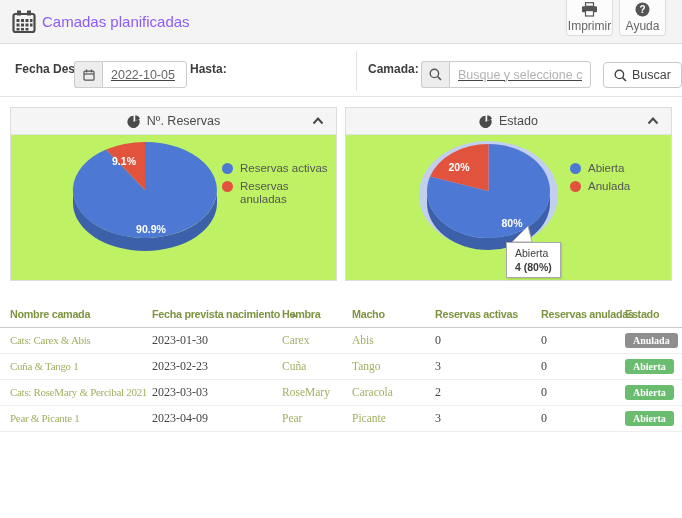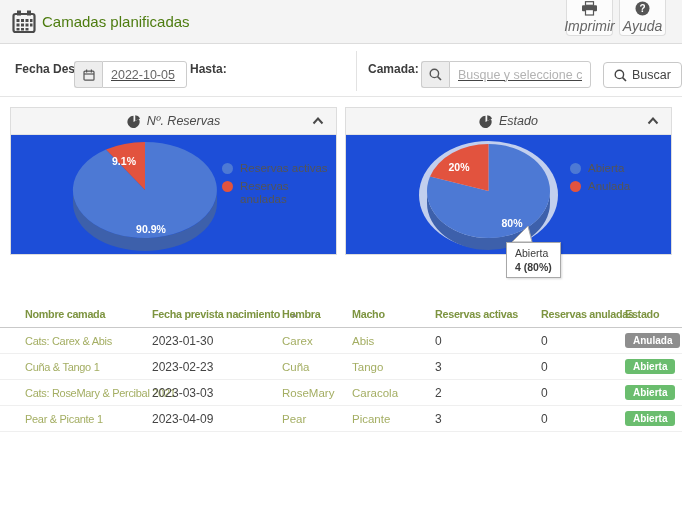--- a/index.html
+++ b/index.html
@@ -5,49 +5,49 @@
   * { margin:0; padding:0; box-sizing:border-box; }
   html,body { background:#fff; }
   .screen {
     position:relative; width:682px; height:518px; overflow:hidden;
     font-family:"Liberation Sans", sans-serif; background:#fff; color:#444;
   }
   
   .topbar { position:absolute; left:0; top:0; width:682px; height:44px;
     background:#f4f4f4; border-bottom:1px solid #dcdcdc; }
   .topbar-title { position:absolute; left:42px; top:0; line-height:44px;
-    font-size:15px; color:#4d7c0f; }
+    font-size:15px; color:#8b5cf6; }
   .cal-big { position:absolute; left:12px; top:10px; }
   .top-btn { position:absolute; top:0; width:47px; height:36px; background:#fcfcfc;
     border:1px solid #ddd; border-top:none; border-radius:0 0 4px 4px;
     display:flex; flex-direction:column; align-items:center; justify-content:center;
     gap:2px; cursor:pointer; }
-  .top-btn span { font-size:14px; color:#666;font-style:italic; }
+  .top-btn span { font-size:12px; color:#666; }
   .btn-print { left:566px; }
   .btn-help  { left:619px; }
   
   .filterbar { position:absolute; left:0; top:44px; width:682px; height:53px;
     background:#fff; border-bottom:1px solid #e5e5e5; }
   .flabel { position:absolute; top:18px; font-size:12px; font-weight:bold; color:#3d3d3d; }
   .igroup { position:absolute; top:17px; height:27px; display:flex;text-decoration:underline; }
   .iaddon { width:28px; height:27px; background:#ededed; border:1px solid #ccc;
     border-right:none; border-radius:3px 0 0 3px; display:flex; align-items:center;
     justify-content:center; }
   .igroup input { height:27px; border:1px solid #ccc; border-radius:0 3px 3px 0;
     font-family:"Liberation Sans",sans-serif; font-size:12.5px; color:#666;
     padding:0 8px; outline:none; }
   .igroup input::placeholder { color:#b3b3b3; }
   .vdivider { position:absolute; left:356px; top:7px; height:40px; width:1px; background:#e2e2e2; }
   .btn-buscar { position:absolute; left:603px; top:18px; height:26px; padding:0 10px;
     background:#fff; border:1px solid #c8c8c8; border-radius:4px; font-size:12.5px;
     color:#444; display:flex; align-items:center; gap:5px; cursor:pointer;
     font-family:"Liberation Sans",sans-serif; }
   
-  .panel { position:absolute; top:107px; height:148px; width:327px;
-    background:#1d4ed8; border:1px solid #ddd;font-style:italic; }
+  .panel { position:absolute; top:107px; height:174px; width:327px;
+    background:#bef264; border:1px solid #ddd; }
   .panel-left { left:10px; } .panel-right { left:345px; }
   .panel-header { height:27px; background:#f5f5f5; border-bottom:1px solid #e3e3e3;
     display:flex; align-items:center; justify-content:center; gap:7px; position:relative; }
   .panel-title { font-size:12.5px; color:#4a4a4a; }
   .panel-chevron { position:absolute; right:12px; top:9px; cursor:pointer; }
   .legend { position:absolute; list-style:none; }
   .legend li { display:flex; gap:7px; margin-bottom:5px; font-size:11.5px; color:#555; line-height:13px; }
   .legend .dot { width:11px; height:11px; border-radius:50%; flex:0 0 11px; margin-top:1px; }
   .dot-blue { background:#4d79d4; } .dot-red { background:#e2533e; }
   .legend .wrap { width:58px; }
@@ -61,22 +61,22 @@
     line-height:14px; box-shadow:1px 1px 2px rgba(0,0,0,.15); }
   .chart-tip .b { font-weight:bold; }
   .tip-callout { position:absolute; left:508px; top:225px; }
   
   .littertable { position:absolute; left:0; top:300px; width:682px;
     border-collapse:collapse; table-layout:fixed; }
   .littertable th { text-align:left; font-size:10.8px; letter-spacing:-0.3px;
     font-weight:bold; color:#7d9440; padding:8px 0 7px 0; border-bottom:1px solid #c9c9c9;
     white-space:nowrap; }
   .littertable td { font-size:12px; color:#444; padding:5px 0;
-    border-bottom:1px solid #efefef; white-space:nowrap; }
-  .littertable th:first-child, .littertable td:first-child { padding-left:25px; }
+    border-bottom:1px solid #efefef; white-space:nowrap;font-family:Liberation Serif, serif; }
+  .littertable th:first-child, .littertable td:first-child { padding-left:10px; }
   .cell-link { color:#a4ae63; cursor:pointer; text-decoration:none; font-size:11.5px; }
   td.name-col a { letter-spacing:-0.3px; font-size:11px; }
   .sort-caret { font-size:8px; color:#8a8a8a; margin-left:10px; vertical-align:1px; }
   .date-cell { font-size:12.5px; color:#3f3f3f; }
   .badge { display:inline-block; padding:2px 8px; border-radius:3px;
     font-size:10px; font-weight:bold; color:#fff; }
   .badge.green { background:#6abd6e; }
   .badge.gray  { background:#8e8e8e; }
 </style>
 </head>

